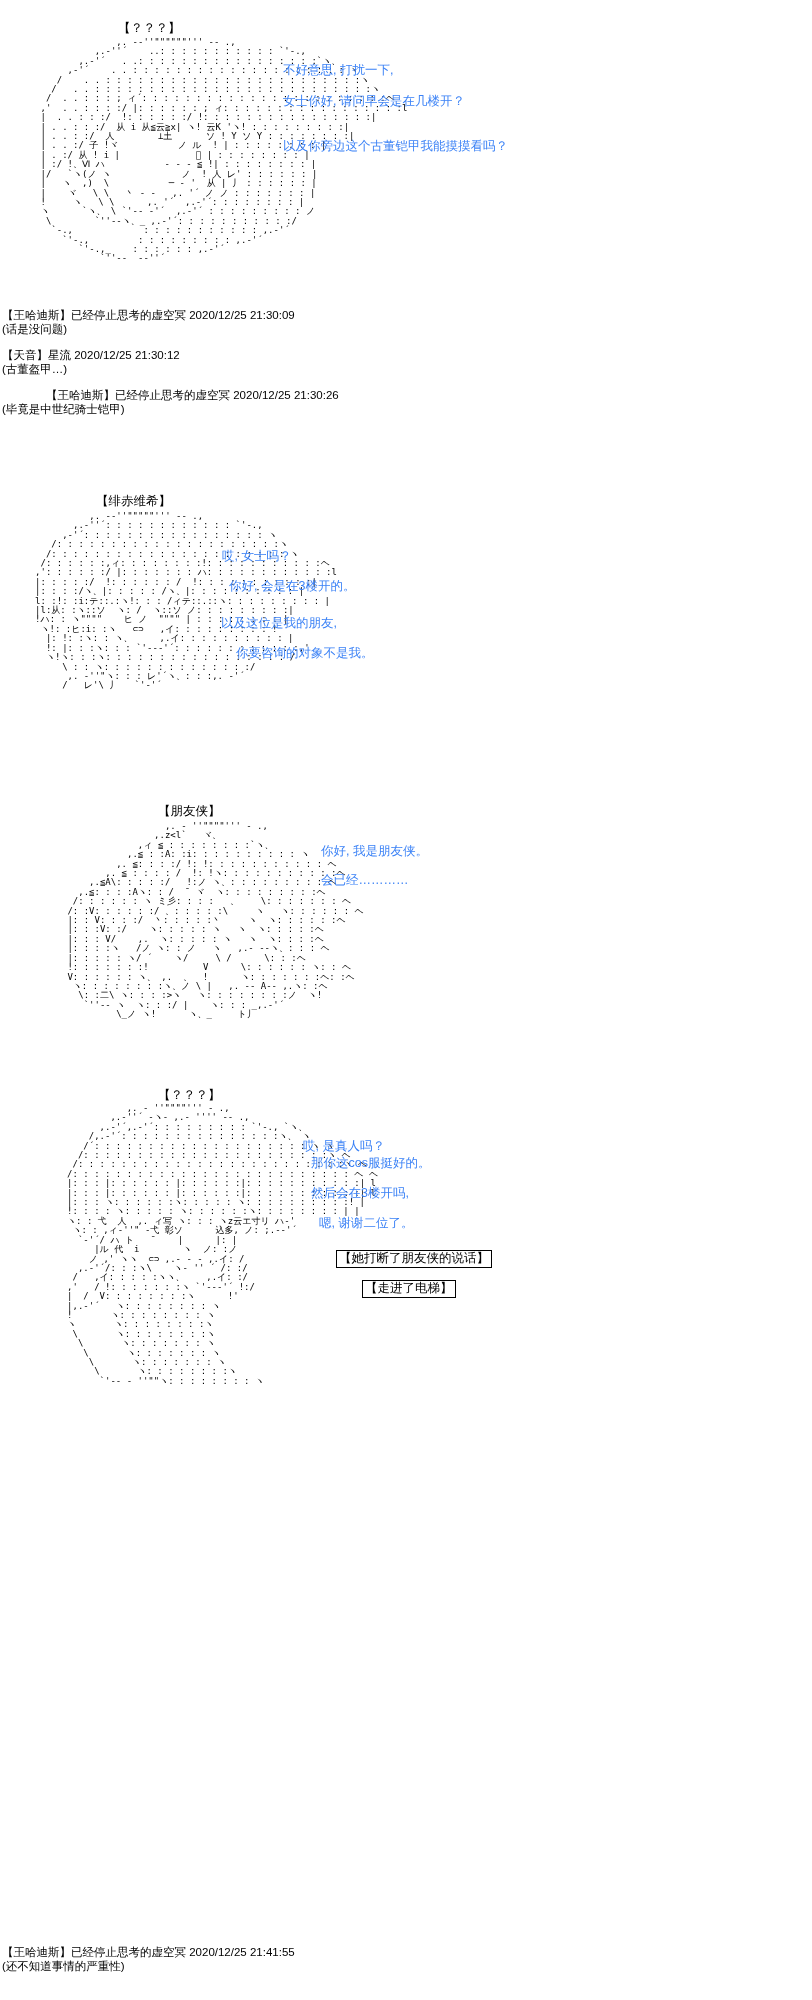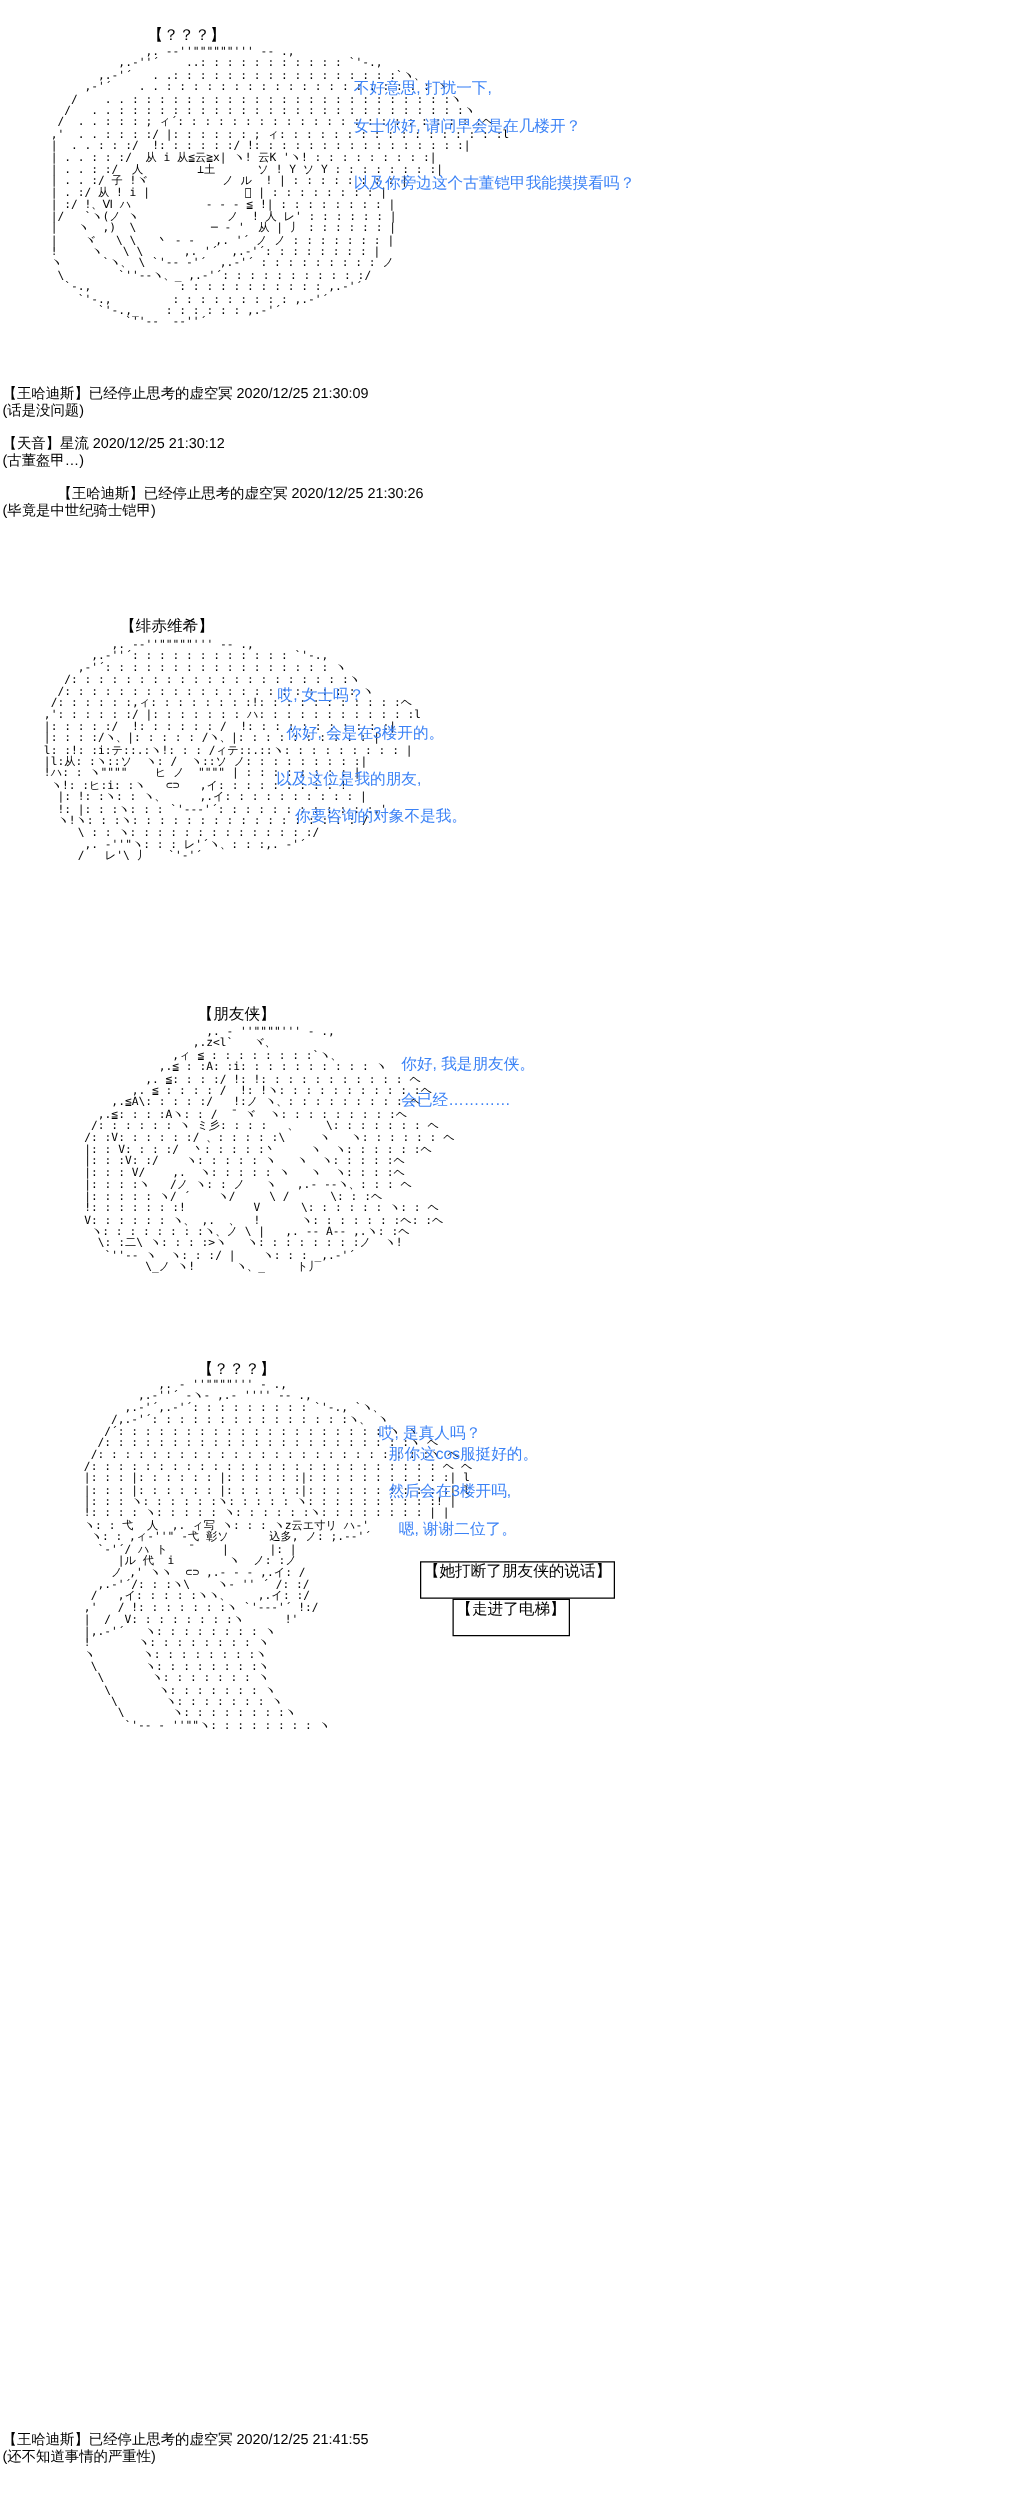--- a/index.html
+++ b/index.html
@@ -41,21 +41,21 @@
   .dialog {
     font-family: "Liberation Sans", sans-serif;
     font-size: 12.5px;
     white-space: pre;
     color: #3b82f6;
     line-height: 16px;
   }
   .boxed {
     border: 1px solid #000000;
     display: inline-block;
-    padding: 0px 2px 13px 2px;
+    padding: 0px 2px 1px 2px;
     font-size: 12.5px;
     line-height: 15px;
   }
   .logline {
     font-family: "Liberation Sans", sans-serif;
     font-size: 11.5px;
     line-height: 14.5px;
     white-space: pre;
     color: #000000;
   }

